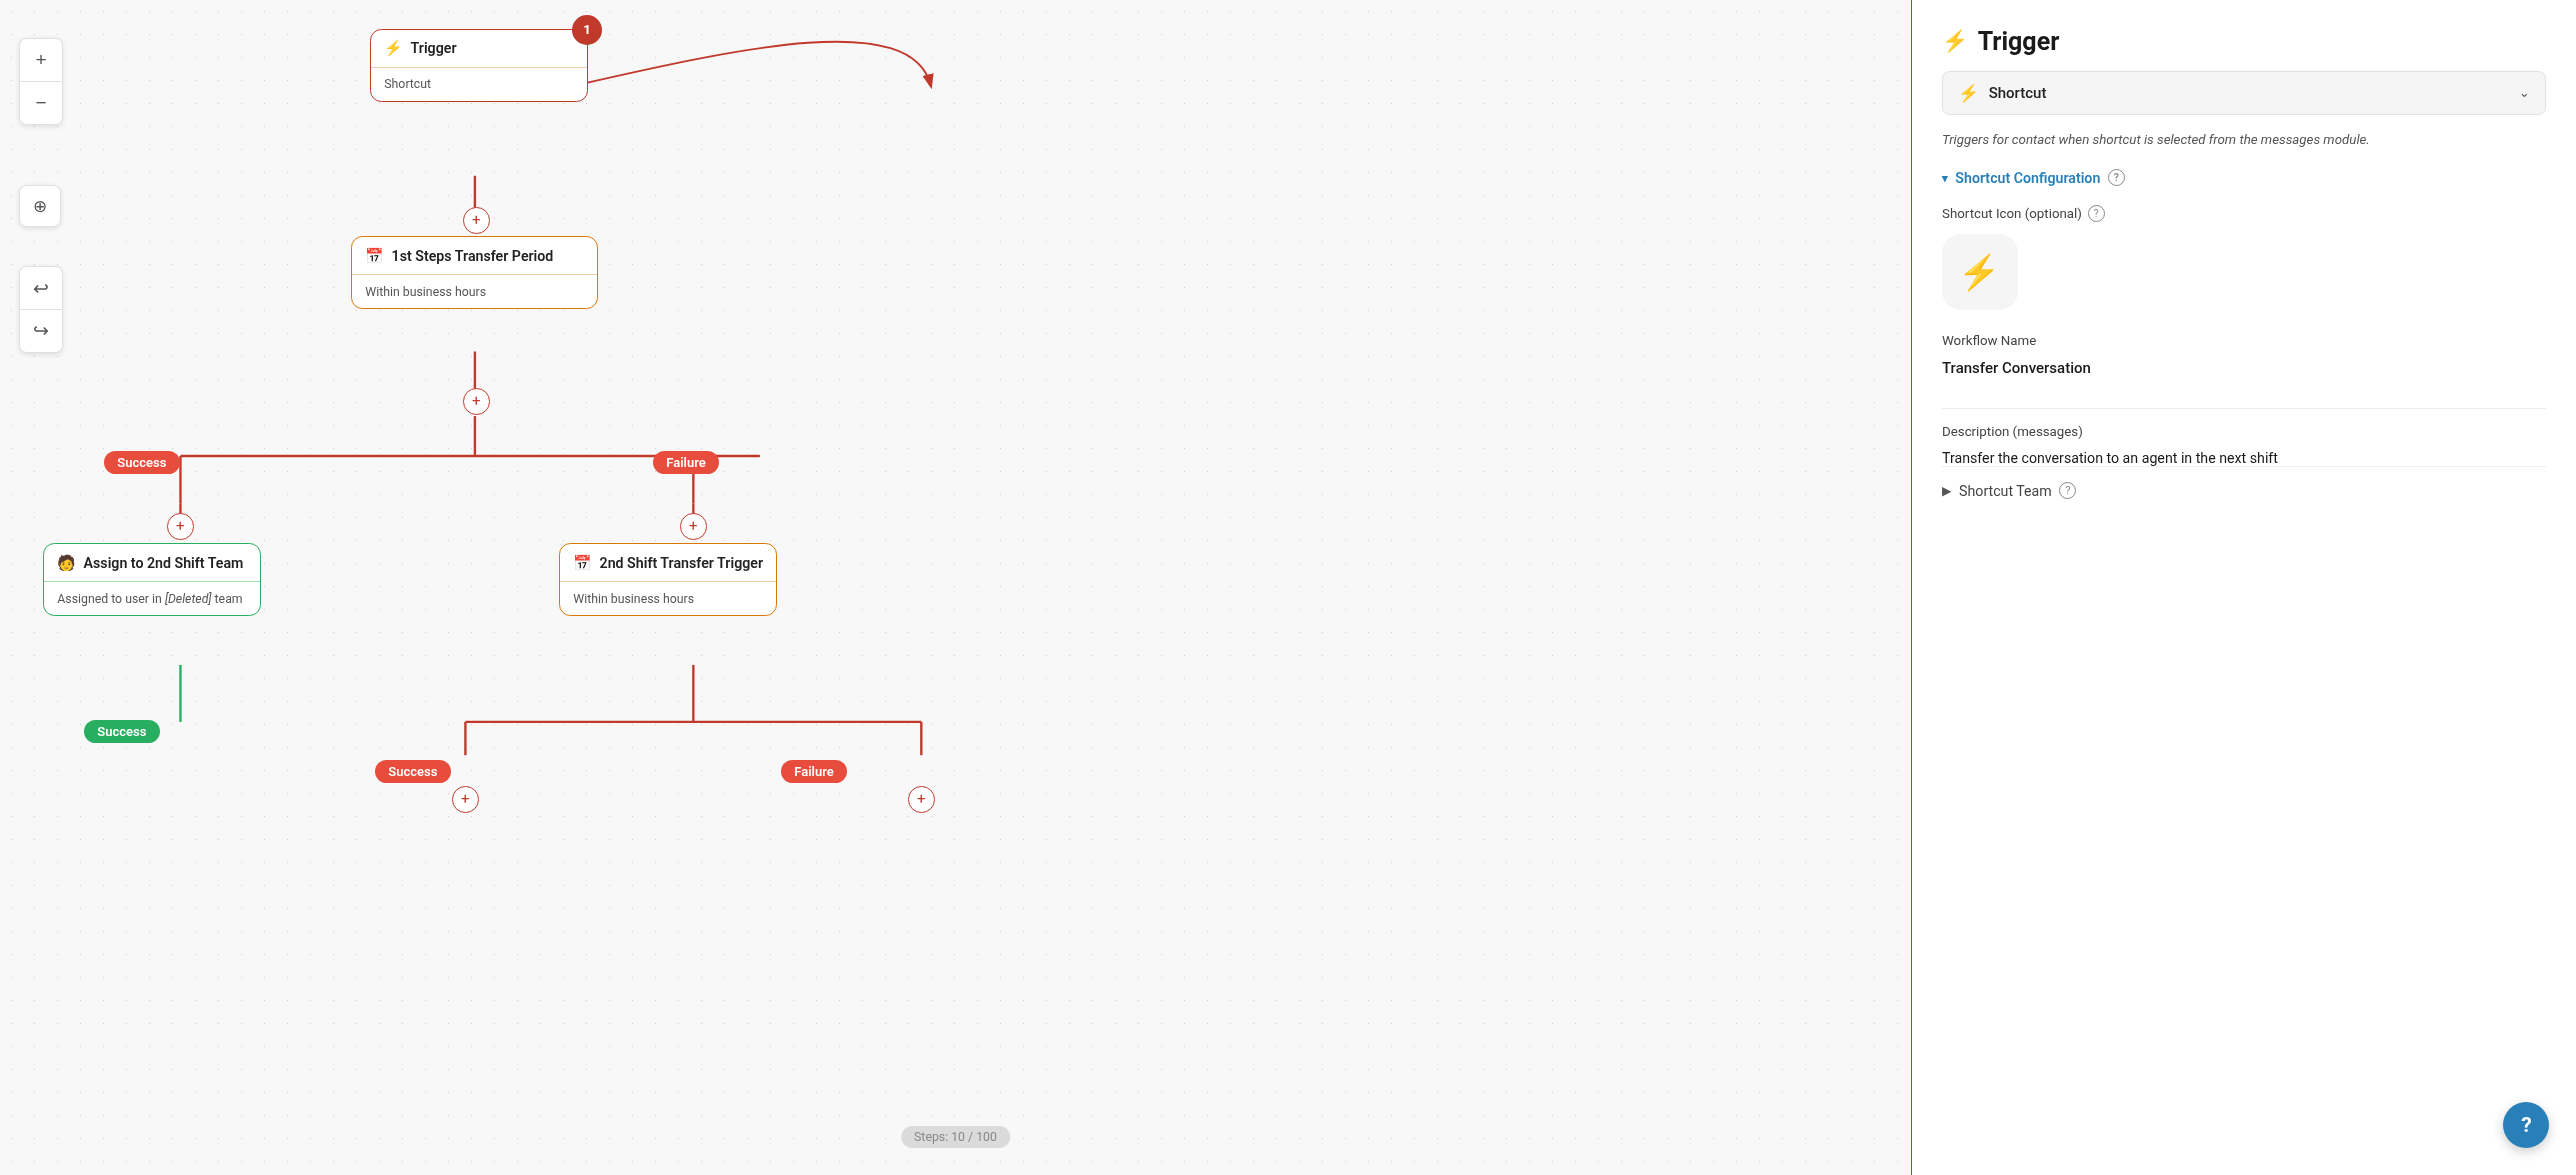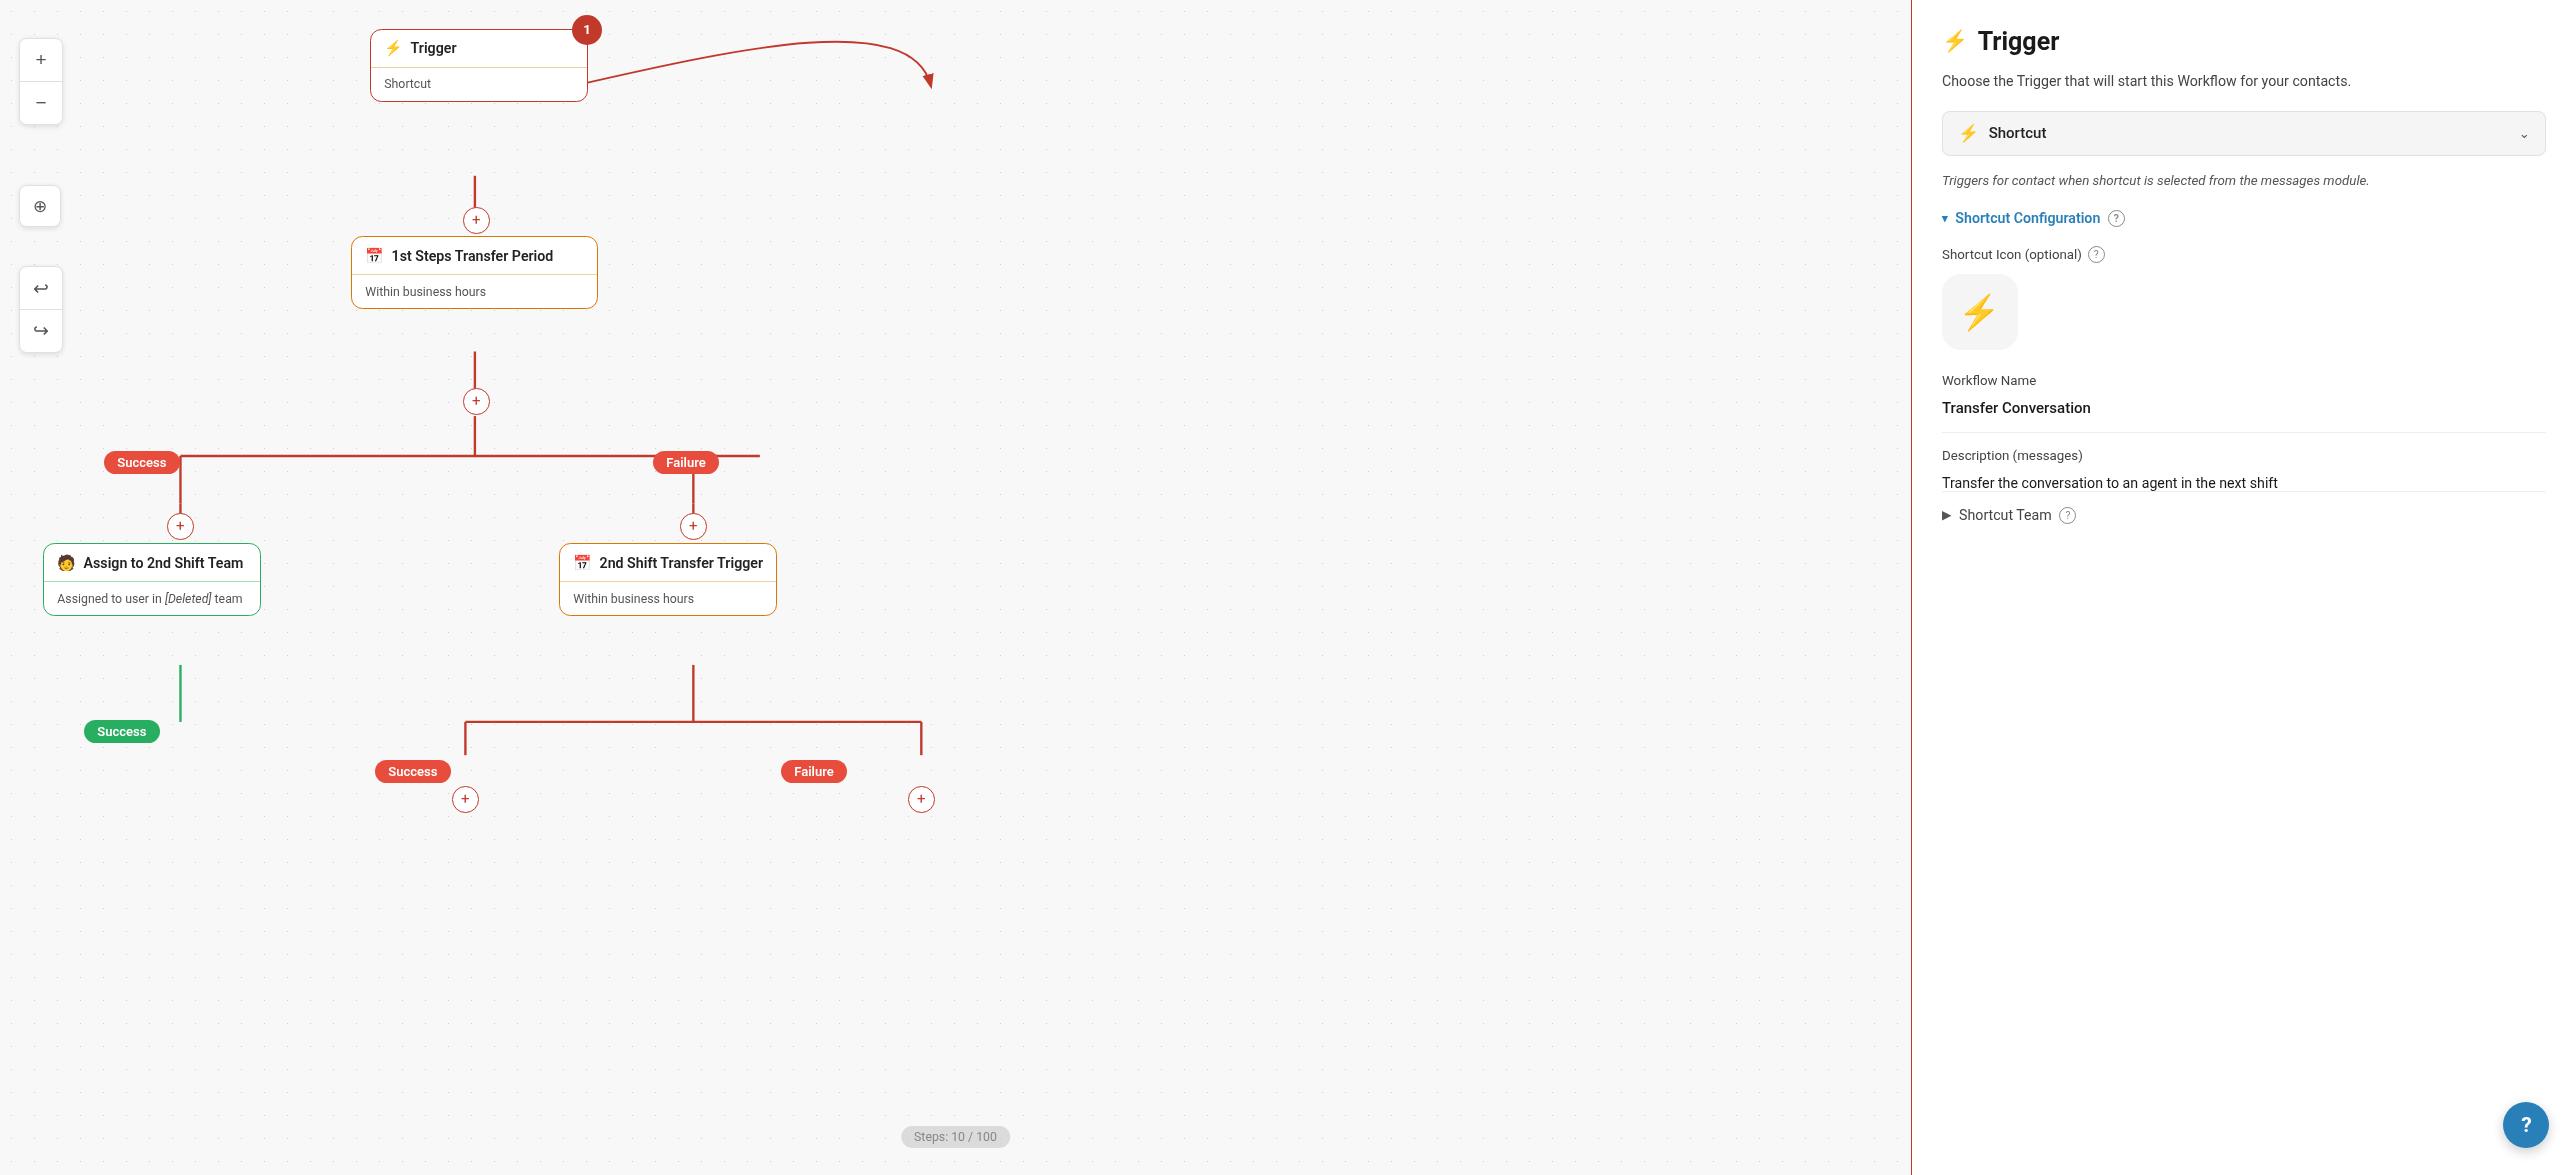--- a/index.html
+++ b/index.html
@@ -307,21 +307,21 @@
     }
     .lightning-box-icon {
       font-size: 34px;
       color: #f59e0b;
     }
 
     .field-value {
       font-size: 15px;
       color: #1a1a1a;
       font-weight: 500;
-      padding-bottom: 15px;
+      padding-bottom: 31px;
       border-bottom: 0.9px solid #eee;
       margin-bottom: 15px;
     }
 
     .field-value-desc {
       font-size: 14.2px;
       color: #1a1a1a;
       border-bottom: 0.9px solid #eee;
       margin-bottom: 15px;
     }
@@ -488,21 +488,20 @@
 
 </div>
 
 <div class="right-panel">
 
   <div class="panel-title">
     <span class="panel-title-icon">⚡</span>
     <span>Trigger</span>
   </div>
 
-  <p class="panel-desc">Choose the Trigger that will start this Workflow for your contacts.</p>
 
   <div class="trigger-dropdown">
     <div class="trigger-dropdown-left">
       <span class="trigger-dropdown-icon">⚡</span>
       <span>Shortcut</span>
     </div>
     <span class="dropdown-chevron">⌄</span>
   </div>
 
   <p class="trigger-desc-italic">Triggers for contact when shortcut is selected from the messages module.</p>

